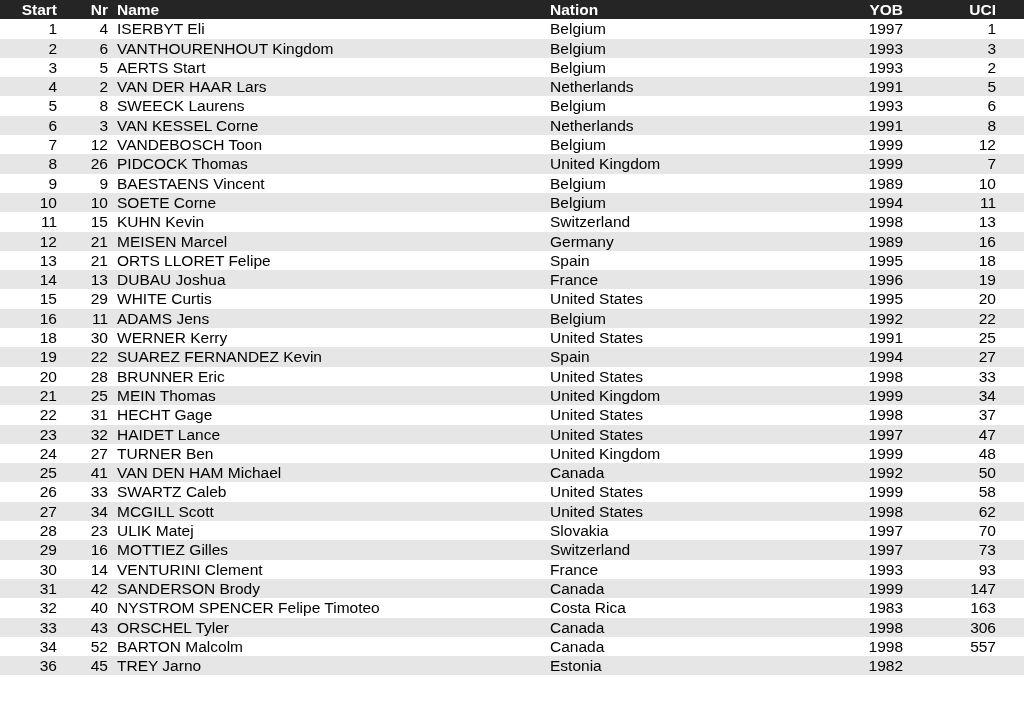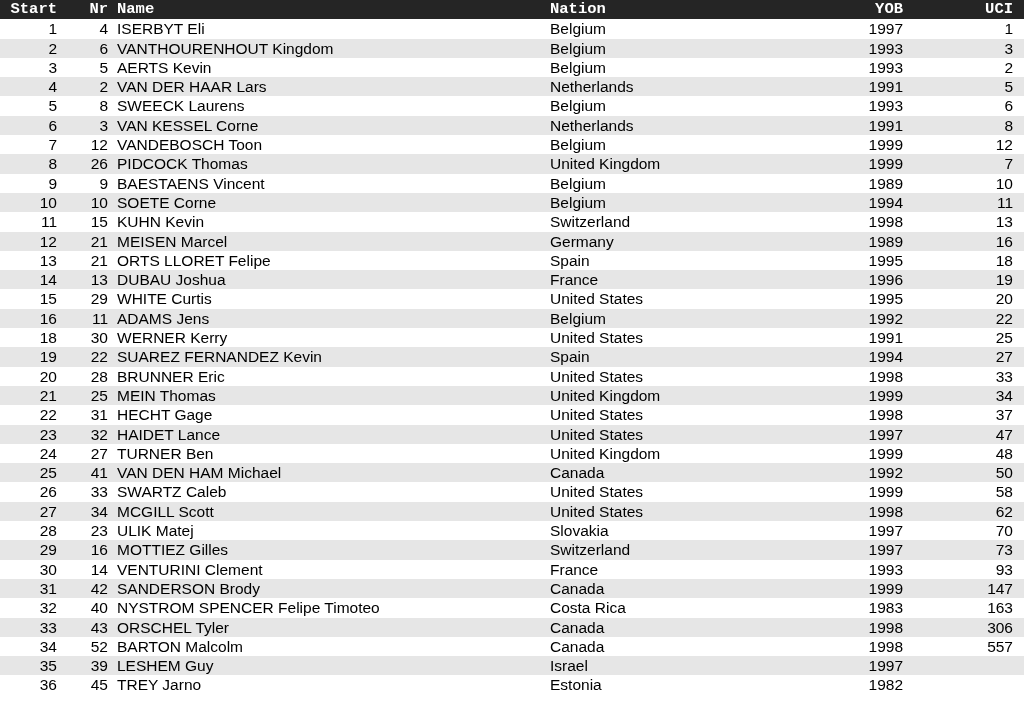--- a/index.html
+++ b/index.html
@@ -23,32 +23,32 @@
     line-height: 19.3px;
     white-space: nowrap;
     overflow: hidden;
     vertical-align: middle;
   }
   thead tr {
     background: #252525;
     color: #ffffff;
     height: 19px;
   }
-  thead th { font-weight: bold; font-family: Liberation Mono, monospace; }
+  thead th { font-weight: bold; }
   tbody { color: #000000; }
   tbody tr { background: #ffffff; }
   tbody tr:nth-child(even) { background: #e6e6e6; }
   .ar { text-align: right; }
   .al { text-align: left; }
   .col-start { padding-right: 1px; }
   .col-nr    { padding-right: 2px; }
   .col-name  { padding-left: 7px; }
   .col-nation{ padding-left: 8px; }
   .col-yob   { padding-right: 2px; }
-  .col-uci   { padding-right: 11px; }
+  .col-uci   { padding-right: 28px; }
   td.col-name { font-weight: normal; }
 </style>
 </head>
 <body>
 
 <table class="startlist">
   <colgroup>
     <col style="width:58px">
     <col style="width:52px">
     <col style="width:432px">
@@ -79,21 +79,21 @@
     <td class="ar col-start">2</td>
     <td class="ar col-nr">6</td>
     <td class="al col-name">VANTHOURENHOUT Kingdom</td>
     <td class="al col-nation">Belgium</td>
     <td class="ar col-yob">1993</td>
     <td class="ar col-uci">3</td>
   </tr>
       <tr>
     <td class="ar col-start">3</td>
     <td class="ar col-nr">5</td>
-    <td class="al col-name">AERTS Kevin</td>
+    <td class="al col-name">AERTS Start</td>
     <td class="al col-nation">Belgium</td>
     <td class="ar col-yob">1993</td>
     <td class="ar col-uci">2</td>
   </tr>
       <tr>
     <td class="ar col-start">4</td>
     <td class="ar col-nr">2</td>
     <td class="al col-name">VAN DER HAAR Lars</td>
     <td class="al col-nation">Netherlands</td>
     <td class="ar col-yob">1991</td>
@@ -325,28 +325,20 @@
   </tr>
       <tr>
     <td class="ar col-start">34</td>
     <td class="ar col-nr">52</td>
     <td class="al col-name">BARTON Malcolm</td>
     <td class="al col-nation">Canada</td>
     <td class="ar col-yob">1998</td>
     <td class="ar col-uci">557</td>
   </tr>
       <tr>
-    <td class="ar col-start">35</td>
-    <td class="ar col-nr">39</td>
-    <td class="al col-name">LESHEM Guy</td>
-    <td class="al col-nation">Israel</td>
-    <td class="ar col-yob">1997</td>
-    <td class="ar col-uci"></td>
-  </tr>
-      <tr>
     <td class="ar col-start">36</td>
     <td class="ar col-nr">45</td>
     <td class="al col-name">TREY Jarno</td>
     <td class="al col-nation">Estonia</td>
     <td class="ar col-yob">1982</td>
     <td class="ar col-uci"></td>
   </tr>
     </tbody>
 </table>
 

